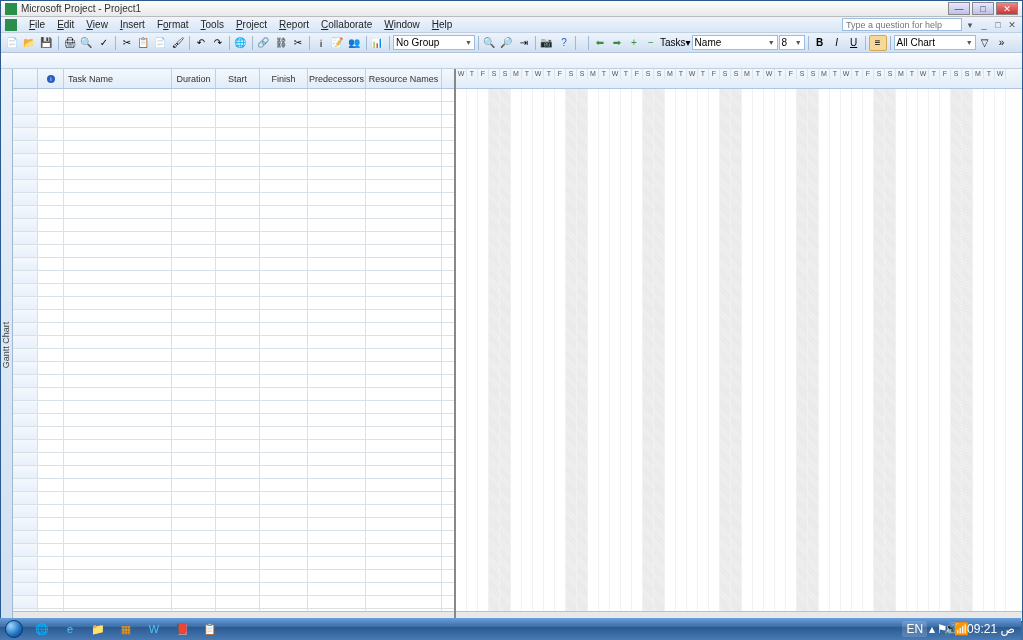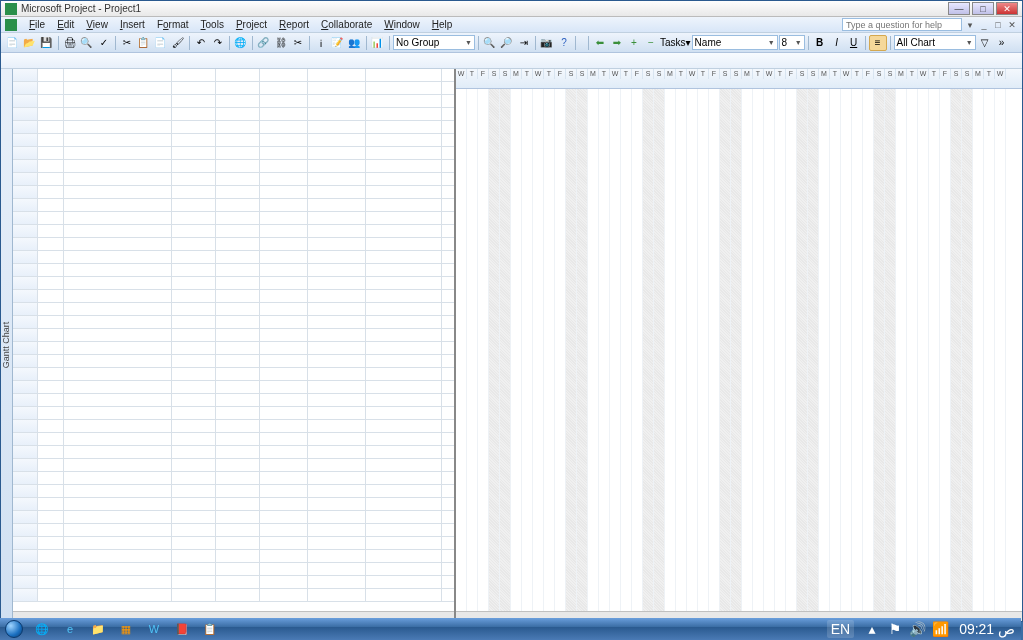--- a/index.html
+++ b/index.html
@@ -77,21 +77,21 @@
 .gh-day { width:11px; border-right:1px solid #d8e4f0; font-size:7px; color:#555; text-align:center; line-height:10px; }
 .ganttbody { flex:1; position:relative; background:#fff; overflow:hidden; }
 .ganttbody .col { position:absolute; top:0; bottom:0; border-right:1px solid #eef2f6; }
 .ganttbody .wkend { background: repeating-linear-gradient(45deg,#e8e8e8,#e8e8e8 1px,#f0f0f0 1px,#f0f0f0 2px); }
 .ganttbody .hsb { position:absolute; bottom:0; left:0; right:0; height:10px; background:#e8e8e8; border-top:1px solid #c0c0c0; }
 
 .taskbar { position:absolute; top:18px; left:0; width:1021px; height:22px; background: linear-gradient(to bottom,#6a9edc 0%,#3b6ea5 40%,#2a5a8f 41%,#4a7ab5 100%); display:flex; align-items:center; }
 .startbtn { width:28px; height:22px; display:flex; align-items:center; justify-content:center; cursor:pointer; }
 .startbtn .orb { width:18px; height:18px; border-radius:50%; background: radial-gradient(circle at 30% 30%, #9fd4ff, #1a6fc0 60%, #0a3a6f); border:1px solid #0a3a6f; }
 .taskbar .titem { width:26px; height:18px; margin:0 1px; border-radius:2px; display:flex; align-items:center; justify-content:center; cursor:pointer; font-size:11px; }
-.taskbar .tray { margin-left:auto; display:flex; align-items:center; gap:13px; padding-right:6px; font-size:14px; color:#fff; }
+.taskbar .tray { margin-left:auto; display:flex; align-items:center; gap:0; padding-right:6px; font-size:12px; color:#fff; }
 .taskbar .tray .lang { background:rgba(255,255,255,0.15); padding:1px 4px; border-radius:2px; }
 .taskbar .tray .ticon { width:10px; height:10px; display:flex; align-items:center; justify-content:center; }
 .taskbar .tray .time { text-align:right; line-height:9px; }
 
 .tghsb { position:absolute; bottom:0; left:0; right:0; height:10px; background:#e8e8e8; border-top:1px solid #c0c0c0; }
 .gh-scroll-up { width:11px; font-size:7px; text-align:center; line-height:10px; cursor:pointer; color:#555; border-left:1px solid #c0d0e0; }
 </style>
 </head>
 <body>
 
@@ -201,20 +201,35 @@
   </div>
 
   <div class="entrybar"></div>
 
   <div class="content">
     <div class="vlabel">
         <span>Gantt Chart</span>
       </div>
 
     <div class="taskgrid">
+      <div class="tghead">
+        <div class="th rownum"></div>
+        <div class="th info">
+            <svg viewBox="0 0 10 10">
+              <circle cx="5" cy="5" r="4" fill="#2a5fc0"></circle>
+              <text x="5" y="7" font-size="6" fill="#fff" text-anchor="middle">i</text>
+            </svg>
+          </div>
+        <div class="th taskname">Task Name</div>
+        <div class="th dur">Duration</div>
+        <div class="th start">Start</div>
+        <div class="th finish">Finish</div>
+        <div class="th pred">Predecessors</div>
+        <div class="th res">Resource Names</div>
+      </div>
       <div class="tgbody" id="tgbody">
         <div class="tgrow">
             <div class="td rownum"></div>
             <div class="td info"></div>
             <div class="td taskname"></div>
             <div class="td dur"></div>
             <div class="td start"></div>
             <div class="td finish"></div>
             <div class="td pred"></div>
             <div class="td res"></div>

